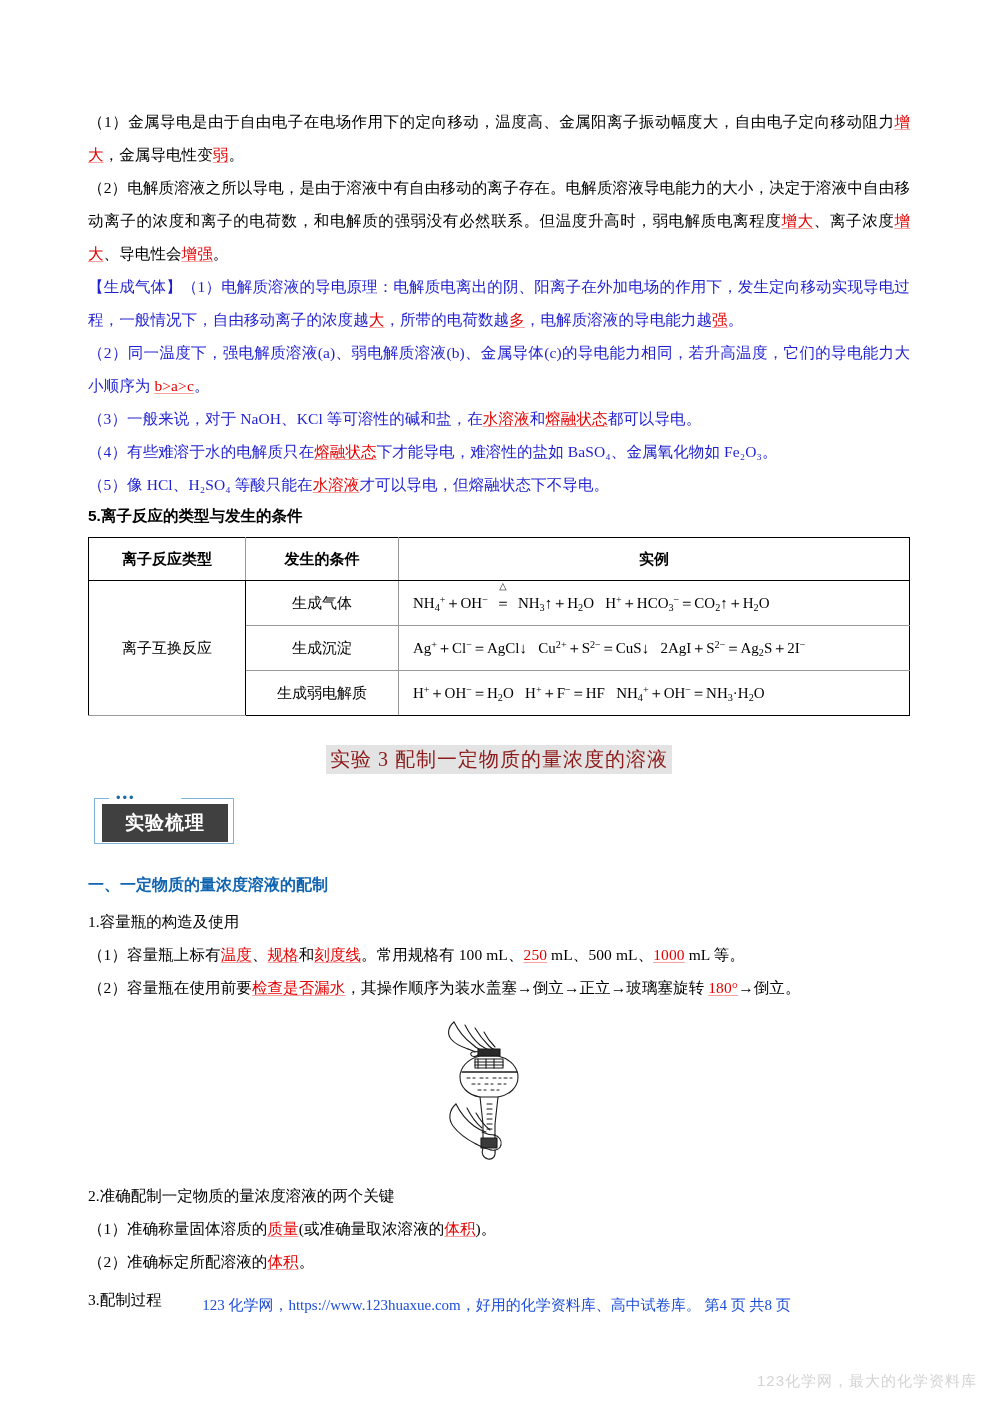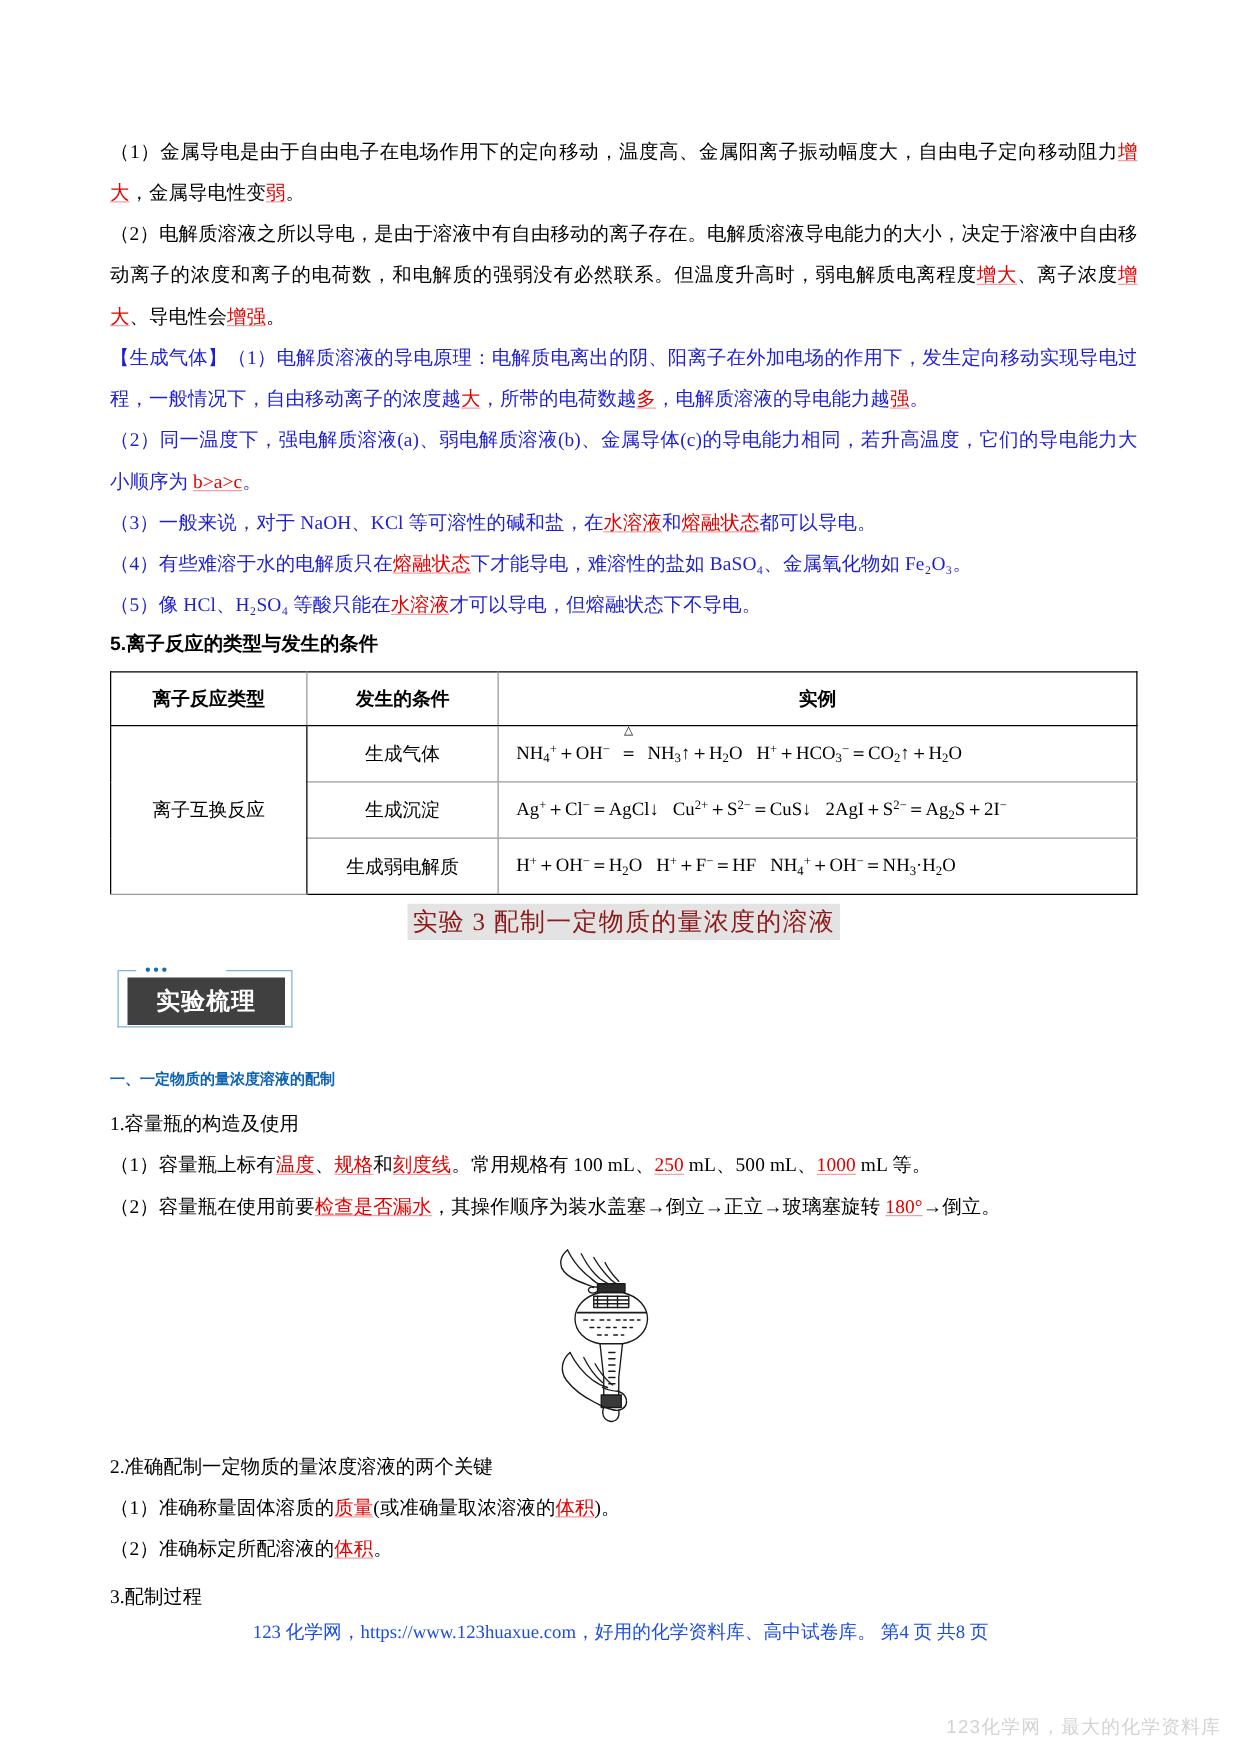--- a/index.html
+++ b/index.html
@@ -105,21 +105,21 @@
     position: absolute;
     left: 0; right: 0;
     top: -12px;
     font-size: 9.5px;
     line-height: 9px;
   }
 
   
   .exp-title {
     text-align: center;
-    margin-top: 7px;
+    margin-top: 29px;
     font-size: 0;
   }
   .exp-title span.inner {
     display: inline-block;
     font-size: 20px;
     font-weight: normal;
     color: #8c1a1a;
     background: #e3e3e3;
     padding: 1px 4px;
     font-family: "Liberation Serif", serif;
@@ -179,21 +179,21 @@
     display: flex;
     align-items: center;
     justify-content: center;
     letter-spacing: 1px;
     box-sizing: border-box;
   }
 
   .h-blue {
     color: #1064b0;
     font-weight: bold;
-    font-size: 12px;
+    font-size: 16px;
     font-family: "Liberation Sans", sans-serif;
     margin-top: 22px;
     line-height: 30px;
   }
   .sub-head {
     font-size: 15.5px;
     line-height: 32px;
     margin-top: 6px;
   }
 

